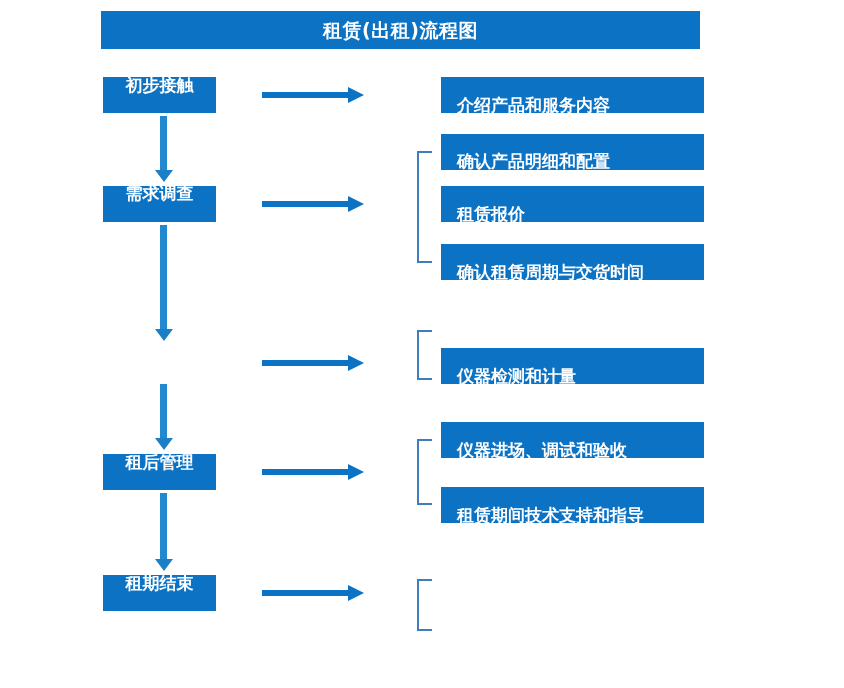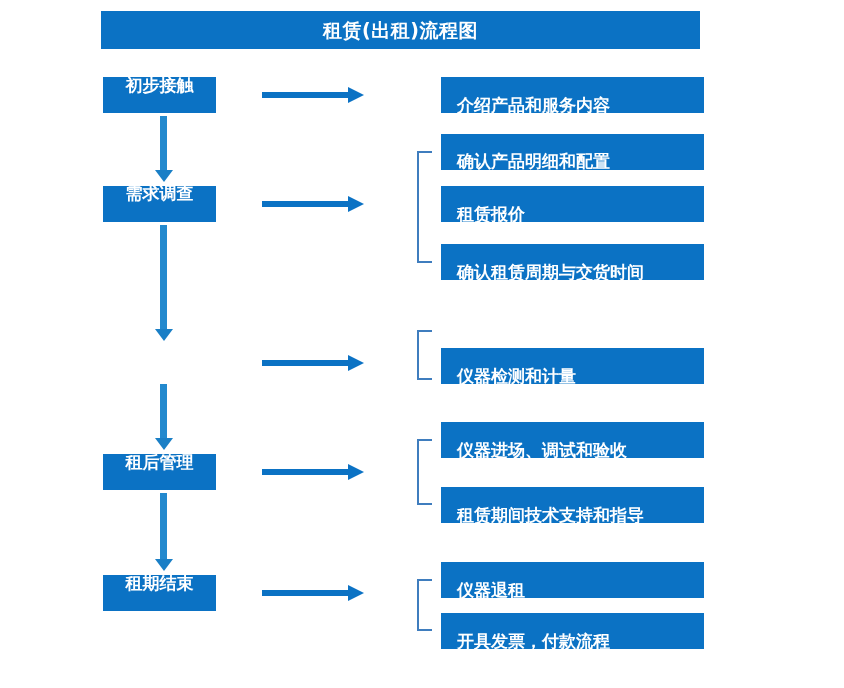--- a/index.html
+++ b/index.html
@@ -214,20 +214,14 @@
   </div>
   <div class="detail-box" style="top:348px;">
     <span class="detail-label">仪器检测和计量</span>
   </div>
   <div class="detail-box" style="top:487px;">
     <span class="detail-label">租赁期间技术支持和指导</span>
   </div>
   <div class="detail-box" style="top:422px;">
     <span class="detail-label">仪器进场、调试和验收</span>
   </div>
-  <div class="detail-box" style="top:562px;">
-    <span class="detail-label">仪器退租</span>
-  </div>
-  <div class="detail-box" style="top:613px;">
-    <span class="detail-label">开具发票，付款流程</span>
-  </div>
 
 </div>
 
 </body></html>

